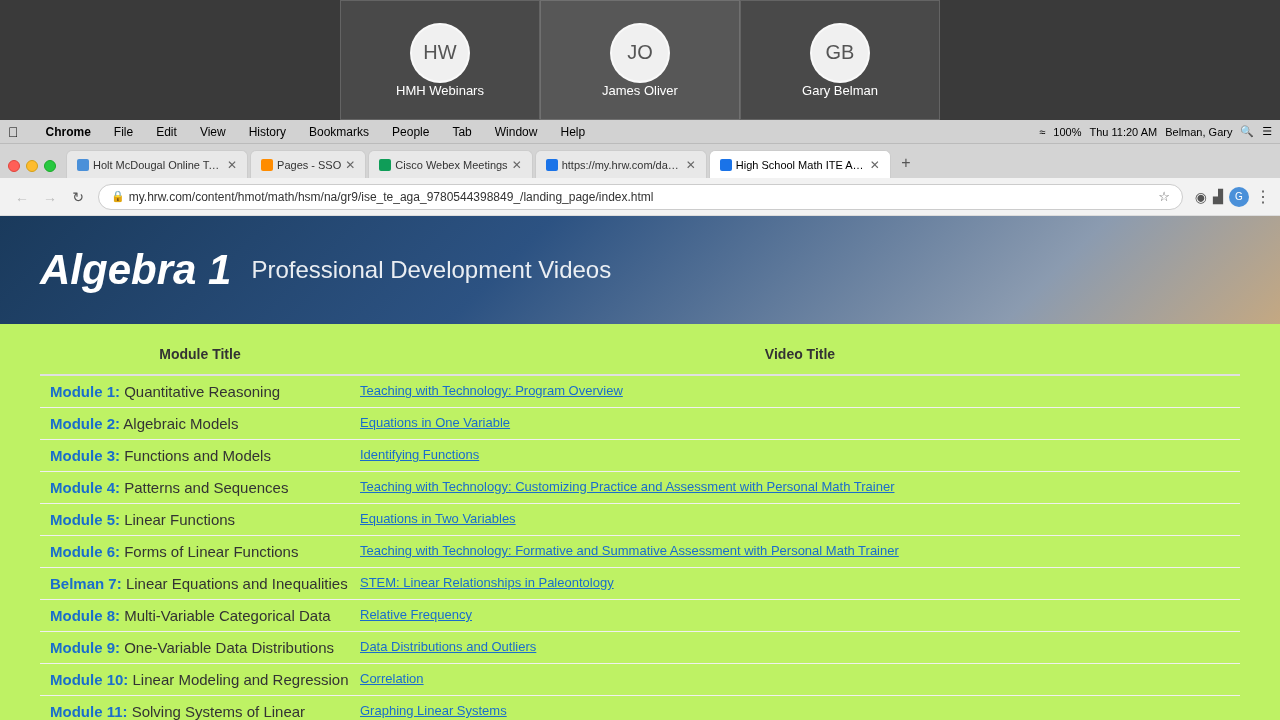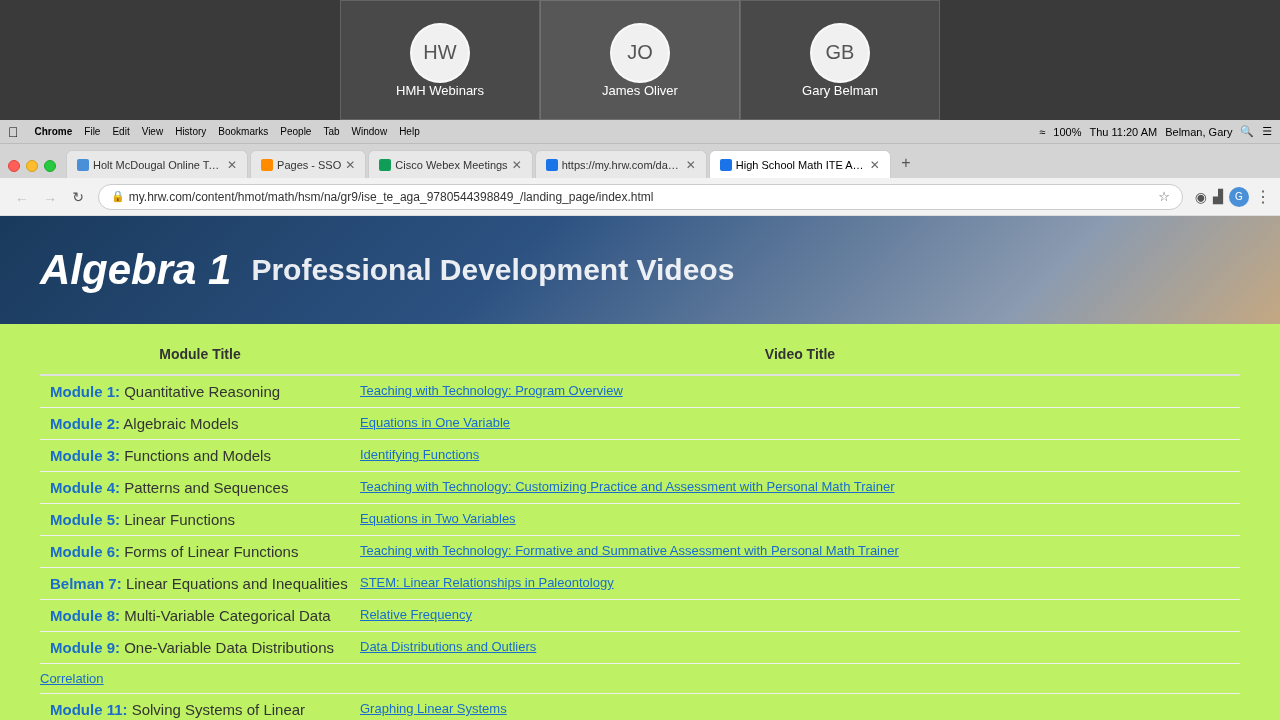--- a/index.html
+++ b/index.html
@@ -78,22 +78,23 @@
       z-index: 100;
     }
 
     .mac-menubar .apple-icon {
       font-size: 14px;
       margin-right: 4px;
     }
 
     .mac-menubar .menu-item {
       cursor: pointer;
-      font-size: 10px;
+      font-size: 12px;
       font-weight: 400;
+      margin-left: 11px;
     }
 
     .mac-menubar .menu-item.bold {
       font-weight: 600;
     }
 
     .mac-menubar .spacer {
       flex: 1;
     }
 
@@ -270,22 +271,22 @@
     }
 
     .page-header h1 {
       font-size: 42px;
       font-weight: 800;
       color: #fff;
       font-style: italic;
     }
 
     .page-header h2 {
-      font-size: 30px;
-      font-weight: 700;
+      font-size: 24px;
+      font-weight: 400;
       color: rgba(255,255,255,0.9);
     }
 
     .content-area {
       padding: 10px 40px;
     }
 
     .column-headers {
       display: flex;
       padding: 12px 0;
@@ -513,20 +514,24 @@
       <div class="module-link">Relative Frequency</div>
     </div>
           <div class="module-row">
       <div class="module-label">
         <span class="module-num">Module 9:</span>
         <span> One-Variable Data Distributions</span>
       </div>
       <div class="module-link">Data Distributions and Outliers</div>
     </div>
           <div class="module-row">
+      <div class="module-label">
+        <span class="module-num">Module 10:</span>
+        <span> Linear Modeling and Regression</span>
+      </div>
       <div class="module-link">Correlation</div>
     </div>
           <div class="module-row">
       <div class="module-label">
         <span class="module-num">Module 11:</span>
         <span> Solving Systems of Linear Equations</span>
       </div>
       <div class="module-link">Graphing Linear Systems</div>
     </div>
           <div class="module-row">

